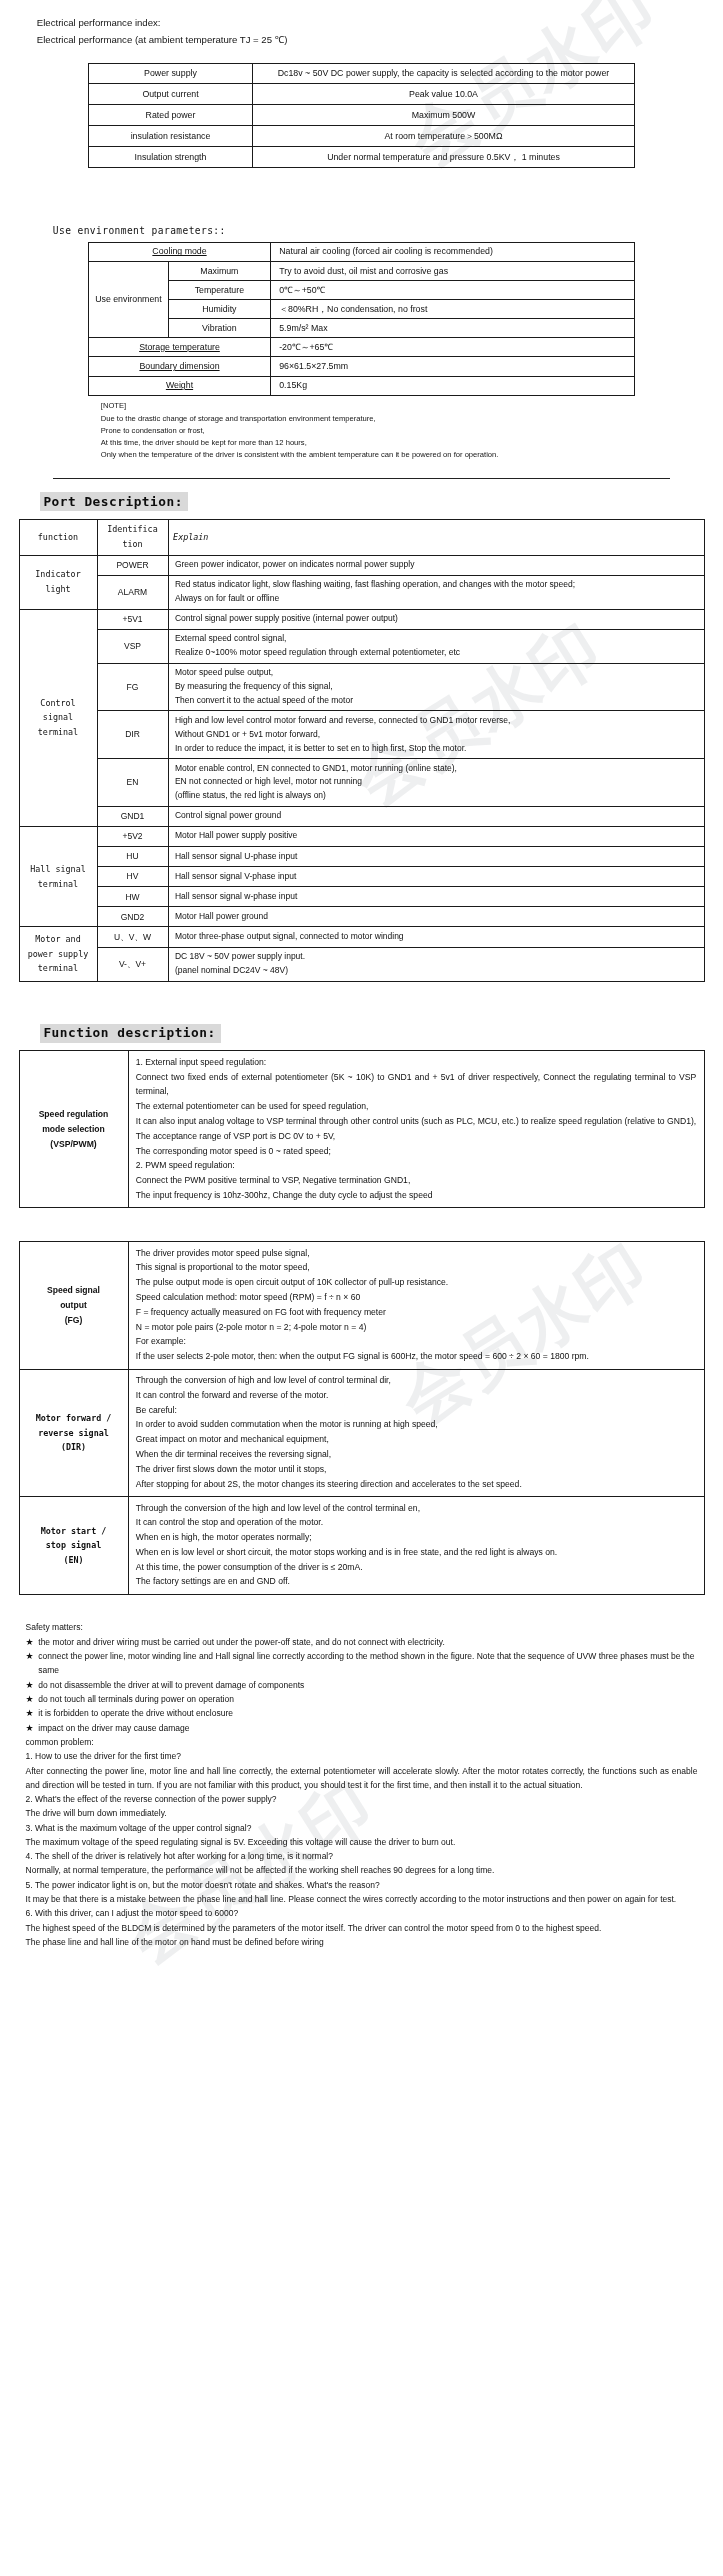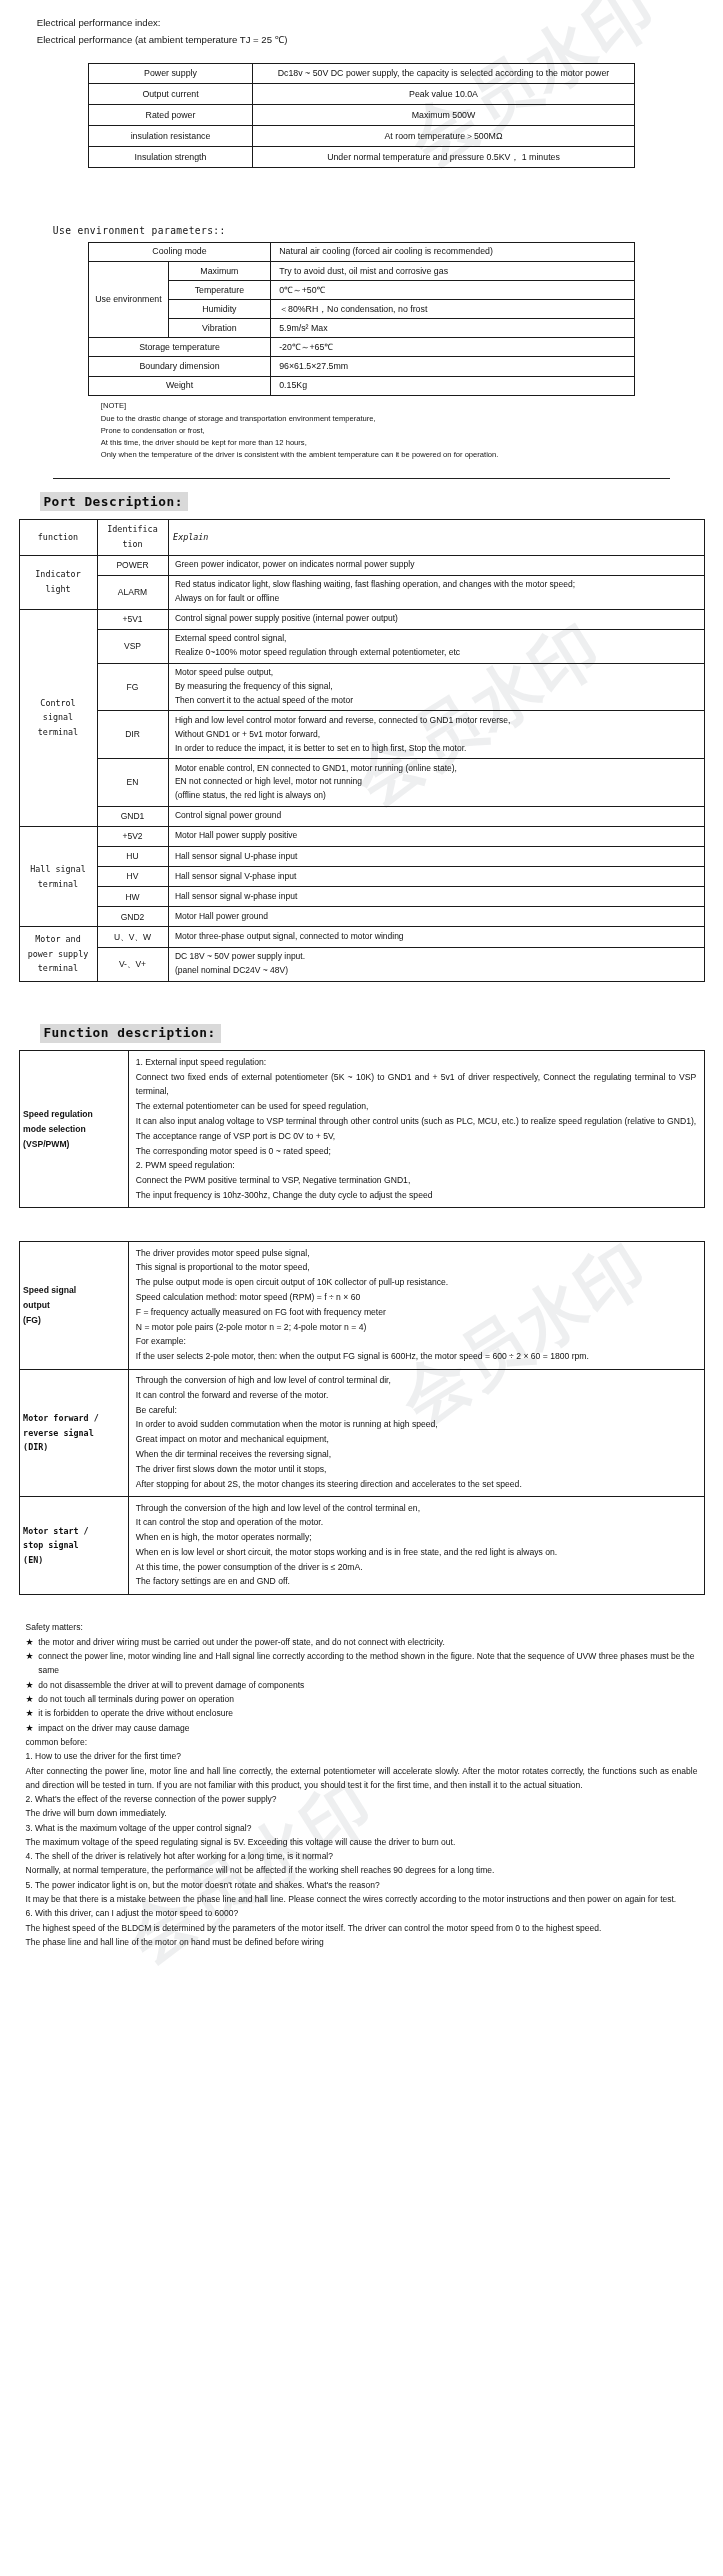--- a/index.html
+++ b/index.html
@@ -93,21 +93,21 @@
   .tbl-spec td.val { padding: 3.6px 9px; }
 
   .tbl-env {
     width: 547px;
     margin: 5.5px auto 0 auto;
   }
   .tbl-env td { text-align: center; }
   .tbl-env td.c1 { width: 71px; text-align: center; }
   .tbl-env td.c2 { width: 91px; }
   .tbl-env td.valleft { text-align: left; padding-left: 8.2px; }
-  .tbl-env td.span2 { width: 182px; }
+  .tbl-env td.span2 { width: 182px; text-decoration: underline; }
 
   .note-block {
     margin: 4.6px 0 0 88px;
     font-size: 7.6px;
     line-height: 1.62;
     color: #151515;
   }
 
   
   .tbl-port {
@@ -136,20 +136,21 @@
   .tbl-port td.explain-center { text-align: left; font-style: italic; }
 
   
   .tbl-func {
     width: 686px;
     margin: 7.3px auto 0 auto;
     font-size: 8.6px;
   }
   .tbl-func td.fname {
     width: 109px;
+    text-align: center;
     font-weight: bold;
     line-height: 1.7;
     padding: 3.6px 3.6px;
   }
   .tbl-func td.fname.mono {
     font-family: "DejaVu Sans Mono", "Liberation Mono", monospace;
     font-size: 8.4px;
   }
   .tbl-func td.fbody {
     text-align: left;
@@ -473,21 +474,21 @@
       </div>
       <div class="star-line">
         <span class="star">★</span>
         <span>it is forbidden to operate the drive without enclosure</span>
       </div>
       <div class="star-line">
         <span class="star">★</span>
         <span>impact on the driver may cause damage</span>
       </div>
 
-      <p>common before:</p>
+      <p>common problem:</p>
 
       <p>1. How to use the driver for the first time?</p>
       <p class="justify">After connecting the power line, motor line and hall line correctly, the external potentiometer will accelerate slowly. After the motor rotates correctly, the functions such as enable and direction will be tested in turn. If you are not familiar with this product, you should test it for the first time, and then install it to the actual situation.</p>
 
       <p>2. What's the effect of the reverse connection of the power supply?</p>
       <p>The drive will burn down immediately.</p>
 
       <p>3. What is the maximum voltage of the upper control signal?</p>
       <p>The maximum voltage of the speed regulating signal is 5V. Exceeding this voltage will cause the driver to burn out.</p>
 

